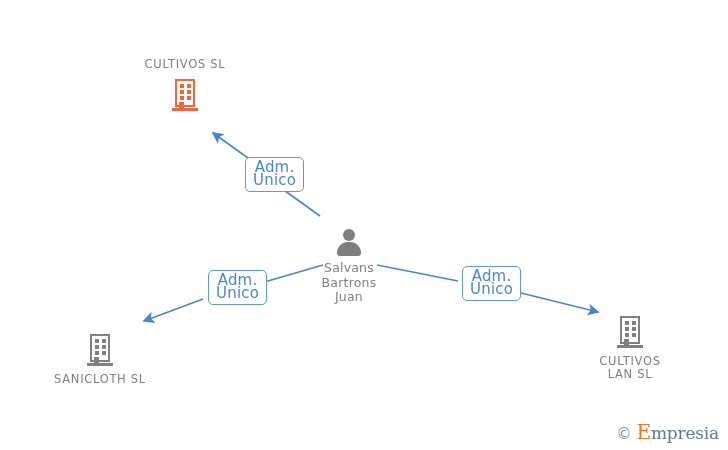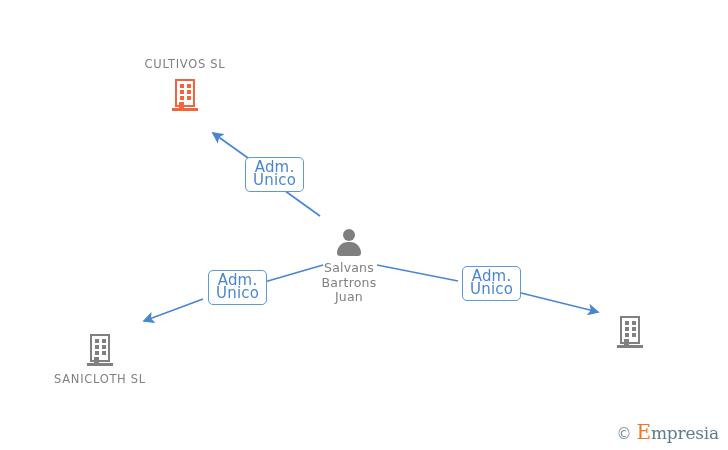--- a/index.html
+++ b/index.html
@@ -229,20 +229,22 @@
       <div class="body"></div>
       <div class="win" style="left:8px;  top:5px;"></div>
       <div class="win" style="left:15px; top:5px;"></div>
       <div class="win" style="left:8px;  top:11px;"></div>
       <div class="win" style="left:15px; top:11px;"></div>
       <div class="win" style="left:8px;  top:17px;"></div>
       <div class="win" style="left:15px; top:17px;"></div>
       <div class="door"></div>
       <div class="base"></div>
     </div>
+    <div class="node-label" style="margin-top:7px;">CULTIVOS
+LAN  SL</div>
   </div>
 
   <div class="rel-label" style="left:245px; top:157px;">Adm.
 Unico</div>
 
   <div class="rel-label" style="left:208px; top:270px;">Adm.
 Unico</div>
 
   <div class="rel-label" style="left:462px; top:266px;">Adm.
 Unico</div>

